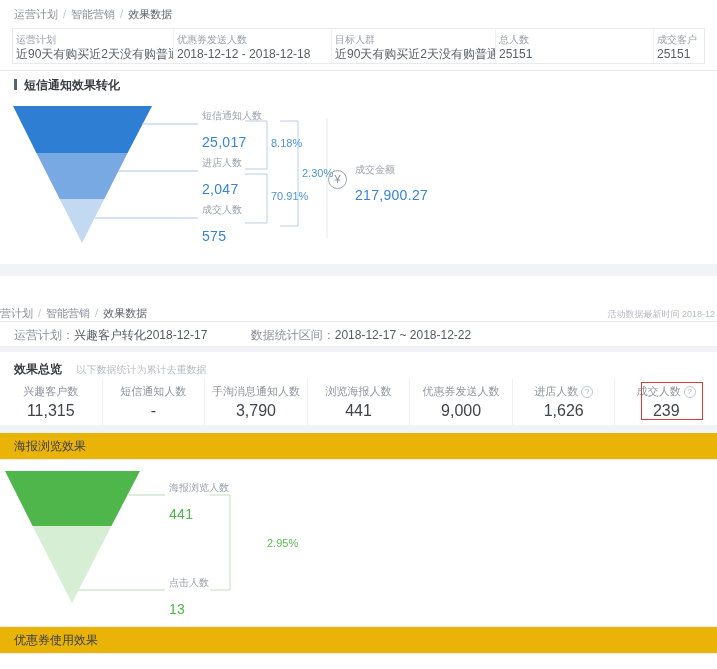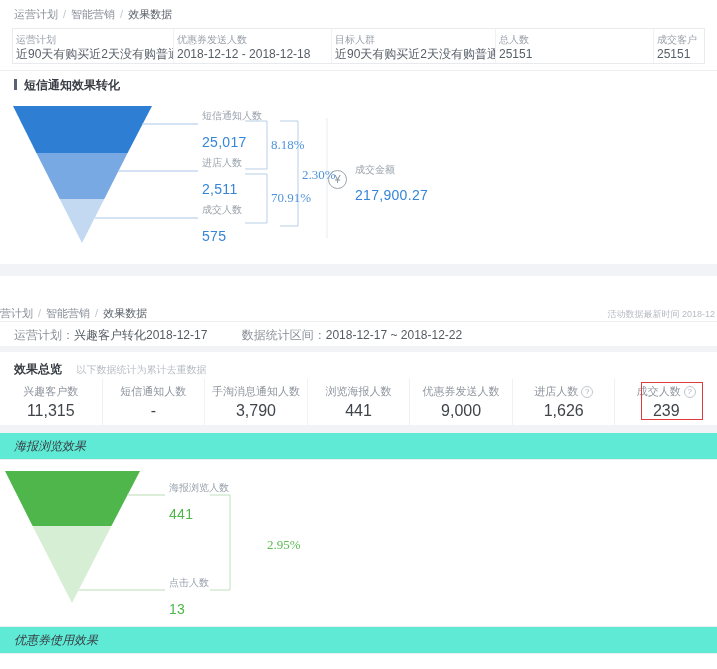--- a/index.html
+++ b/index.html
@@ -27,55 +27,55 @@
   .funnel-wrap{position:relative;width:717px;}
   .fw1{height:168px;margin-top:4px;}
   .fw2{height:160px;}
   .fw3{height:71px;overflow:hidden;}
   .funnel-wrap svg{position:absolute;left:0;top:0;}
 
   .fl{position:absolute;white-space:nowrap;}
   .fl .n{font-size:10px;color:#9aa3ad;line-height:12px;}
   .fl .v{font-size:14px;line-height:15px;margin-top:13px;letter-spacing:.3px;}
   .v-blue{color:#3585d8;} .v-green{color:#4eb64b;} .v-orange:{color:#e8930f;}
-  .pct{position:absolute;font-size:13px;white-space:nowrap;font-family:Liberation Serif, serif;}
+  .pct{position:absolute;font-size:11px;white-space:nowrap;}
   .pct-blue{color:#4f93dc;} .pct-green{color:#58bb50;margin-left:31px;}
 
   .amount{position:absolute;left:328px;top:68px;display:flex;align-items:flex-start;}
   .yen{width:17px;height:17px;border:1px solid #9aa3ad;border-radius:50%;color:#8b95a1;
        font-size:11px;line-height:17px;text-align:center;margin:6px 8px 0 0;}
 
   .gap-band{background:#f2f3f6;}
   .g12{height:12px;} .g8{height:8px;} .g6{height:6px;}
 
   
   .bc2{position:relative;height:22px;padding-top:6px;box-sizing:border-box;font-size:11px;color:#8a8f99;border-bottom:1px solid #ededf0;background:#fff;margin-top:24px;}
   .bc2 a{color:#8a8f99;text-decoration:none;cursor:pointer;}
   .bc2 .sep{margin:0 5px;color:#c2c6cd;}
   .bc2 .cur{color:#595f68;}
   .updated{position:absolute;right:2px;top:8px;font-size:9px;color:#b6bbc3;white-space:nowrap;}
 
   .meta{height:24px;padding:7px 14px 0;box-sizing:border-box;font-size:12px;line-height:13px;white-space:nowrap;}
   .m-label{color:#8a8f98;} .m-val{color:#555b63;}
-  .m-group2{margin-left:31px;}
+  .m-group2{margin-left:40px;}
 
   .overview-row{padding:9px 14px 3px;line-height:13px;}
   .ov-title{font-size:12px;font-weight:bold;color:#383d44;}
   .ov-note{font-size:10px;color:#b8bdc5;margin-left:10px;}
 
   .stats-row{display:flex;height:46px;background:#fff;}
   .stat-col{flex:1;position:relative;text-align:center;padding-top:6px;box-sizing:border-box;}
   .stat-col + .stat-col{border-left:1px solid #f0f1f3;}
   .stat-label{font-size:11px;color:#8f959e;line-height:13px;}
   .stat-value{font-size:16px;color:#40454c;margin-top:4px;line-height:18px;}
   .info-circ{display:inline-block;width:10px;height:10px;border:1px solid #c3c7cd;border-radius:50%;
              font-size:8px;line-height:10px;color:#a9aeb5;text-align:center;margin-left:3px;vertical-align:1px;cursor:pointer;}
   .red-box{position:absolute;left:26px;right:14px;top:3px;bottom:5px;border:1px solid #e03a3a;pointer-events:none;}
 
-  .sub-title{padding:7px 14px 6px;font-size:12px;color:#383d44;line-height:13px;border-bottom:1px solid #ededf0;background:#5eead4;font-style:italic;}
+  .sub-title{padding:7px 14px 6px;font-size:12px;color:#383d44;line-height:13px;border-bottom:1px solid #ededf0;background:#eab308;}
   .bt{border-top:1px solid #ededf0;margin-top:6px;}
 </style>
 </head>
 <body>
 
 <div class="page">
 
   <div class="bc1">
     <a>运营计划</a><span class="sep">/</span><a>智能营销</a><span class="sep">/</span><span class="cur">效果数据</span>
   </div>
@@ -119,21 +119,21 @@
         <path d="M280,25 H298 V130 H280" fill="none" stroke="#b9cfe8" stroke-width="1"></path>
         <line x1="327" y1="22" x2="327" y2="142" stroke="#e9ebee" stroke-width="1"></line>
       </svg>
 
       <div class="fl" style="left:202px;top:14px">
         <div class="n">短信通知人数</div>
         <div class="v v-blue">25,017</div>
       </div>
       <div class="fl" style="left:202px;top:61px">
         <div class="n">进店人数</div>
-        <div class="v v-blue">2,511</div>
+        <div class="v v-blue">2,047</div>
       </div>
       <div class="fl" style="left:202px;top:108px">
         <div class="n">成交人数</div>
         <div class="v v-blue">575</div>
       </div>
 
       <div class="pct pct-blue" style="left:271px;top:41px">8.18%</div>
       <div class="pct pct-blue" style="left:271px;top:94px">70.91%</div>
       <div class="pct pct-blue" style="left:302px;top:71px">2.30%</div>
 

